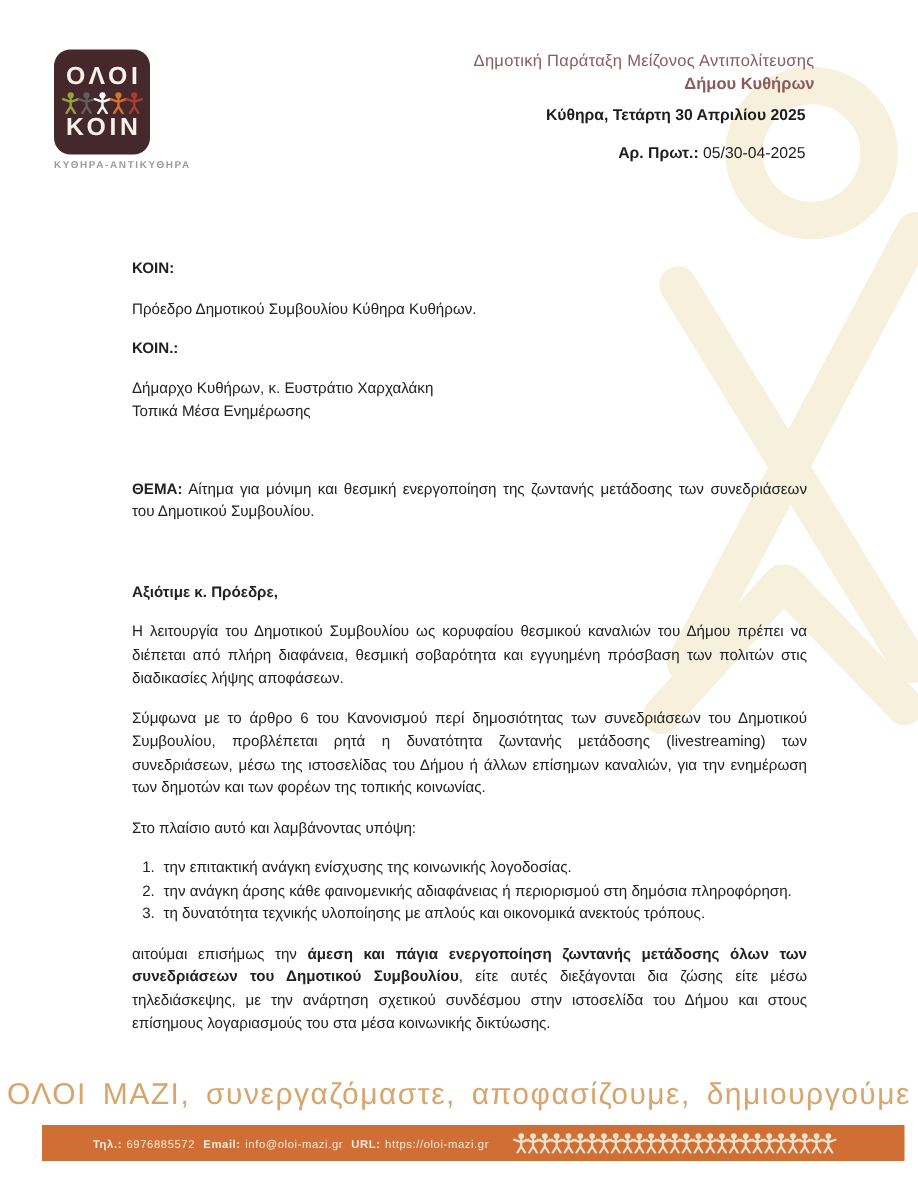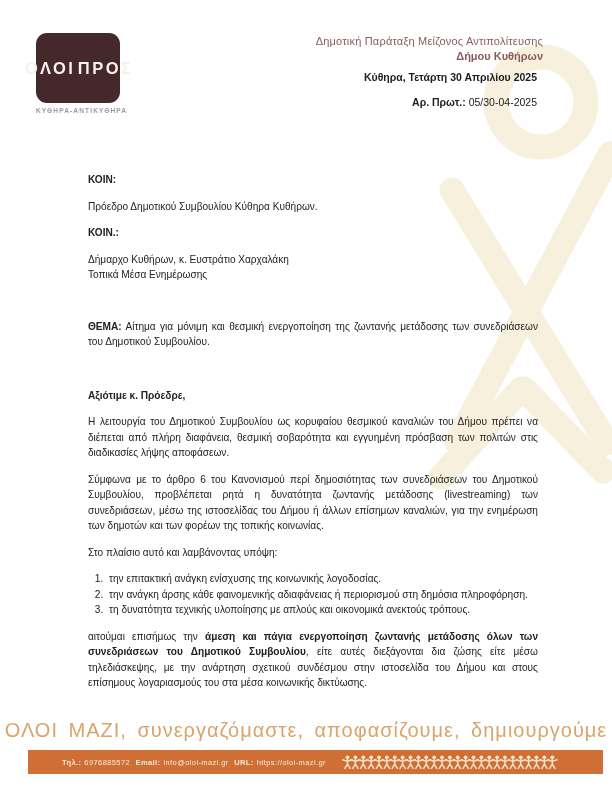--- a/index.html
+++ b/index.html
@@ -8,22 +8,22 @@
     background:#fff; overflow:hidden;
     font-family:"Liberation Sans","DejaVu Sans",sans-serif;
     color:var(--body_text,#222);
   }
   .watermark { position:absolute; left:0; top:0; width:612px; height:792px; z-index:0; }
   .watermark path, .watermark circle { stroke:var(--watermark,#F6F0DC); fill:none; stroke-width:25; stroke-linecap:round; }
 
   
   .logo-block { position:absolute; left:36px; top:33px; z-index:2; }
   .logo-square {
-    width:84px; height:70px; background:var(--logo_square,#45282C); border-radius:11px;
-    display:flex; flex-direction:row; align-items:center; justify-content:center;
+    width:64px; height:70px; background:var(--logo_square,#45282C); border-radius:11px;
+    display:flex; flex-direction:column; align-items:center; justify-content:center;
   }
   .logo-word { color:#F7F2E8; font-weight:bold; font-size:16.5px; letter-spacing:2.5px; line-height:17px; padding-left:2.5px; }
   .logo-figs { width:56px; height:15px; margin:1px 0; }
   .logo-caption { font-size:6.6px; color:var(--caption_gray,#9B9B9B); letter-spacing:1.1px; margin-top:4px; white-space:nowrap; font-weight:bold; }
 
   
   .header-right { position:absolute; right:69px; top:35px; text-align:right; z-index:2; }
   .org-line1 { color:var(--org_text,#8A5A5E); font-size:11px; letter-spacing:0.2px; }
   .org-line2 { color:var(--org_text,#8A5A5E); font-size:11px; font-weight:bold; margin-top:3px; }
   .date-line { color:#1d1d1d; font-size:10.5px; font-weight:bold; margin-top:9px; padding-right:6px; }
@@ -83,21 +83,21 @@
           </g>
           <g transform="translate(33.900000000000006,0)">
             <circle cx="6" cy="2.7" r="2.2" fill="#D4722F"></circle>
             <path d="M6 5.2 V10.5 M6 7.3 L0.6 5.5 M6 7.3 L11.4 5.5 M6 10.5 L3 15.4 M6 10.5 L9 15.4" stroke="#D4722F" stroke-width="1.7" fill="none" stroke-linecap="round"></path>
           </g>
           <g transform="translate(45.2,0)">
             <circle cx="6" cy="2.7" r="2.2" fill="#AE3A30"></circle>
             <path d="M6 5.2 V10.5 M6 7.3 L0.6 5.5 M6 7.3 L11.4 5.5 M6 10.5 L3 15.4 M6 10.5 L9 15.4" stroke="#AE3A30" stroke-width="1.7" fill="none" stroke-linecap="round"></path>
           </g>
         </svg>
-      <div class="logo-word">ΠΡΟΣ</div>
+      <div class="logo-word">ΚΟΙΝ</div>
     </div>
     <div class="logo-caption">ΚΥΘΗΡΑ-ΑΝΤΙΚΥΘΗΡΑ</div>
   </div>
 
   <div class="header-right">
     <div class="org-line1">Δημοτική Παράταξη Μείζονος Αντιπολίτευσης</div>
     <div class="org-line2">Δήμου Κυθήρων</div>
     <div class="date-line">Κύθηρα, Τετάρτη 30 Απριλίου 2025</div>
     <div class="proto-line"><span class="b">Αρ. Πρωτ.:</span> <span>05/30-04-2025</span></div>
   </div>

